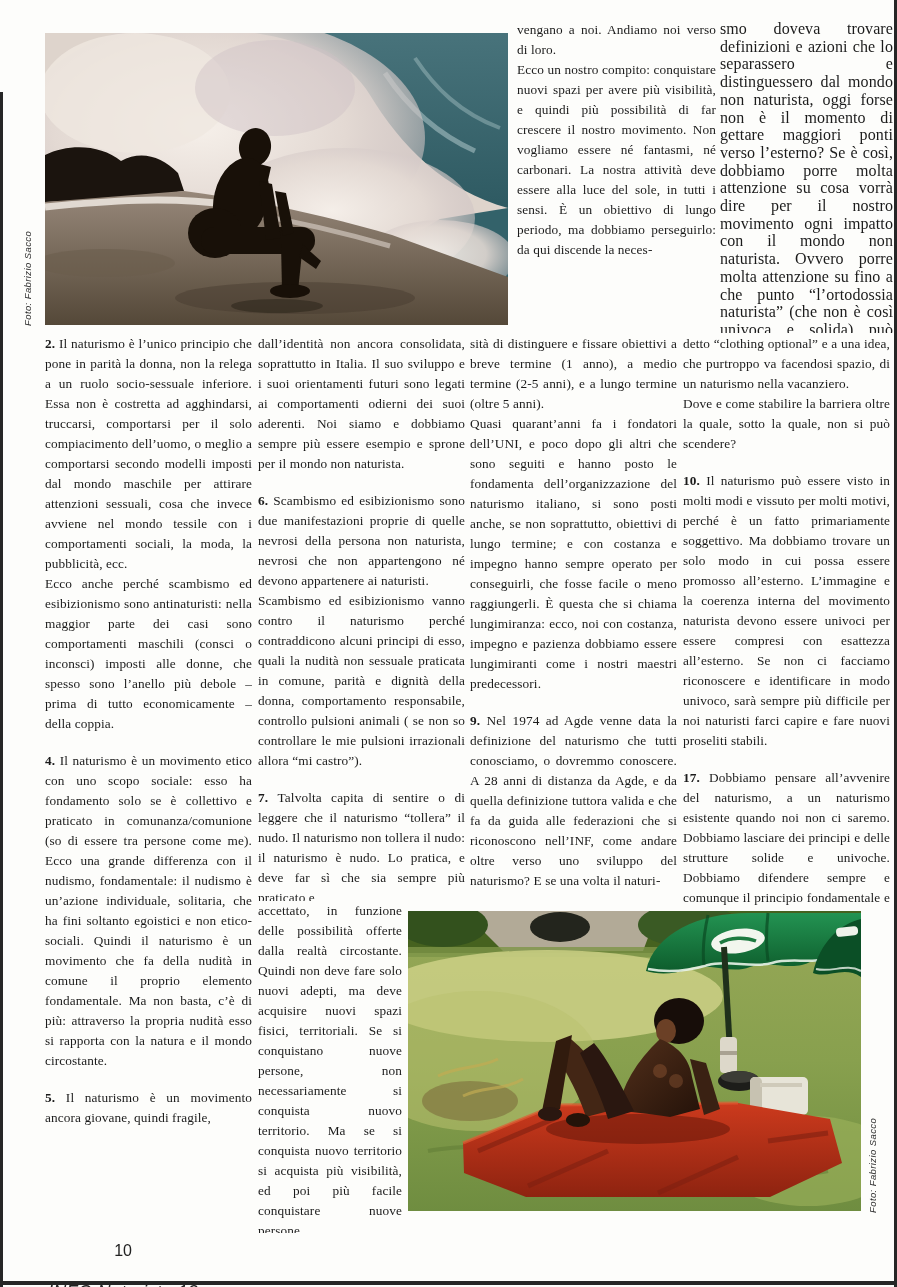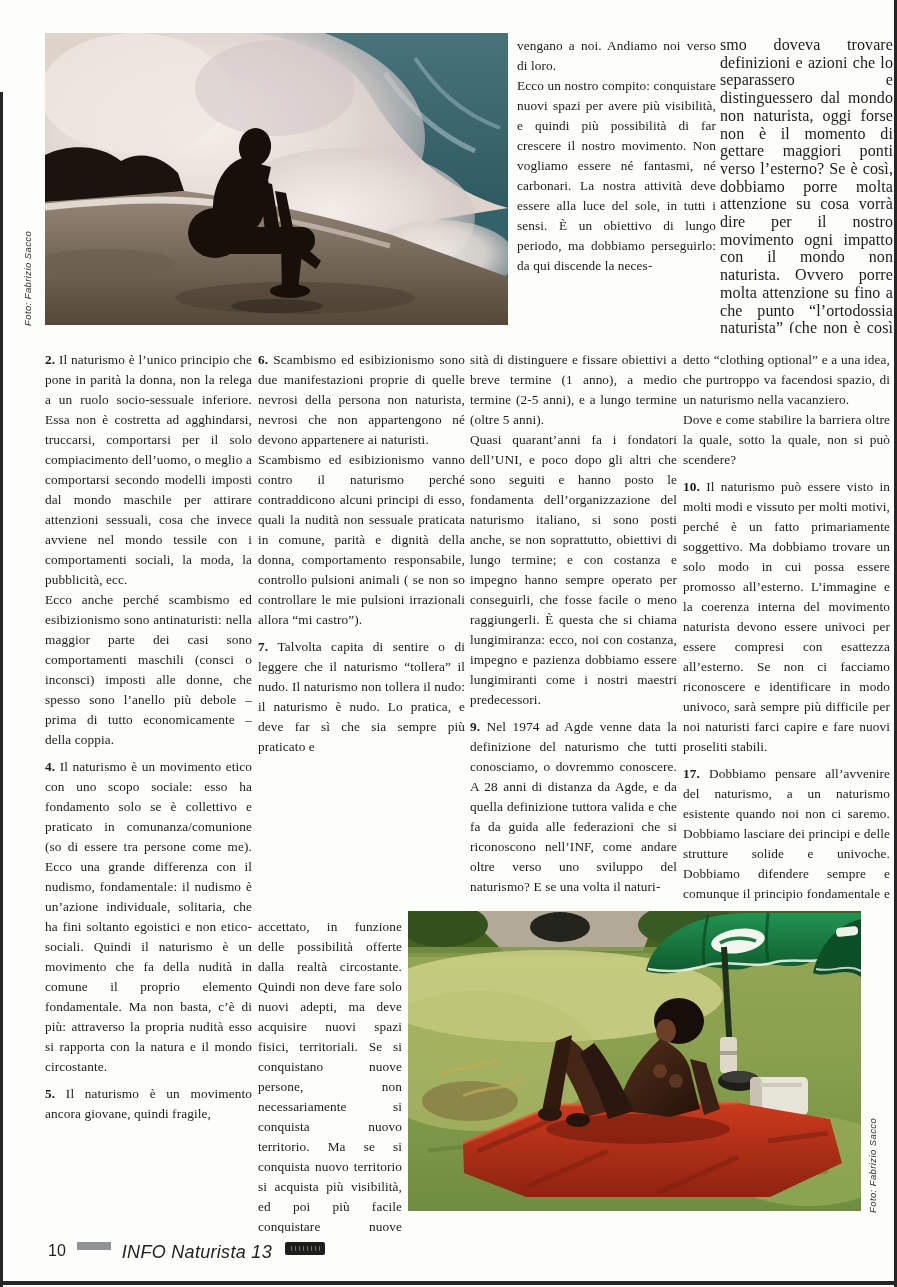--- a/index.html
+++ b/index.html
@@ -6,22 +6,22 @@
   body{
     width:897px;height:1287px;position:relative;background:#fdfdfb;
     font-family:"Liberation Serif",serif;color:#1b1b1b;overflow:hidden;
   }
   
   .col{
     position:absolute;text-align:justify;overflow:hidden;
     font-size:13.3px;line-height:20px;letter-spacing:.1px;
   }
   .col p{margin:0;}
-  .col p.num{margin-top:7px;}
-  .col p:first-child{margin-top:16px;}
+  .col p.num{margin-top:17px;}
+  .col p:first-child{margin-top:0;}
   .col b{font-weight:bold;}
   #col1{left:45px;top:334px;width:207px;height:888px;}
   #col2a{left:258px;top:334px;width:207px;height:567px;}
   #col2b{left:258px;top:901px;width:144px;height:332px;}
   #col3top{left:517px;top:20px;width:199px;height:312px;}
   #col4top{left:720px;top:20px;width:173px;height:313px;font-size:16px;line-height:17.7px;}
   #col3main{left:470px;top:334px;width:207px;height:576px;}
   #col4main{left:683px;top:334px;width:207px;height:574px;}
   
   .photo{position:absolute;display:block;}
@@ -31,22 +31,23 @@
   .vcredit{
     position:absolute;writing-mode:vertical-rl;transform:rotate(180deg);
     font-family:"Liberation Sans",sans-serif;font-style:italic;
     font-size:9.5px;color:#2e2e2e;letter-spacing:.4px;white-space:nowrap;
   }
   #credit-top{left:22px;top:192px;height:134px;}
   #credit-bottom{left:867px;top:1077px;height:136px;}
   
   #footer{
     position:absolute;left:48px;top:1242px;height:22px;
-    display:flex;align-items:flex-start;gap:11px;
+    display:flex;align-items:center;gap:11px;
     font-family:"Liberation Sans",sans-serif;
+    flex-direction:column;
   }
   #footer .pagenum{font-size:16px;color:#222;}
   #footer .graybar{width:34px;height:8px;background:#8f9296;}
   #footer .mag{
     font-size:18px;font-style:italic;font-weight:normal;color:#222;letter-spacing:.3px;
   }
   #footer .publogo{
     width:40px;height:13px;background:#1d1d1d;border-radius:2px;margin-left:2px;
     background-image:repeating-linear-gradient(90deg,#1d1d1d 0 3px,#6e6e6e 3px 4px);
     background-size:34px 5px;background-position:3px 4px;background-repeat:no-repeat;
@@ -119,20 +120,21 @@
 <div id="col4top" class="col">
     <p class="flow">smo doveva trovare definizioni e azioni che lo separassero e distinguessero dal mondo non naturista, oggi forse non è il momento di gettare maggiori ponti verso l’esterno? Se è così, dobbiamo porre molta attenzione su cosa vorrà dire per il nostro movimento ogni impatto con il mondo non naturista. Ovvero porre molta attenzione su fino a che punto “l’ortodossia naturista” (che non è così univoca e solida) può scendere a compromessi per acquisire spazi nel mondo non naturista: mi riferisco, ad esempio ma non solo, al cosid-</p>
   </div>
 <div id="col1" class="col">
     <p class="num"><b>2. </b>Il naturismo è l’unico principio che pone in parità la donna, non la relega a un ruolo socio-sessuale inferiore. Essa non è costretta ad agghindarsi, truccarsi, comportarsi per il solo compiacimento dell’uomo, o meglio a comportarsi secondo modelli imposti dal mondo maschile per attirare attenzioni sessuali, cosa che invece avviene nel mondo tessile con i comportamenti sociali, la moda, la pubblicità, ecc.</p>
     <p class="flow">Ecco anche perché scambismo ed esibizionismo sono antinaturisti: nella maggior parte dei casi sono comportamenti maschili (consci o inconsci) imposti alle donne, che spesso sono l’anello più debole – prima di tutto economicamente – della coppia.</p>
     <p class="num"><b>4. </b>Il naturismo è un movimento etico con uno scopo sociale: esso ha fondamento solo se è collettivo e praticato in comunanza/comunione (so di essere tra persone come me). Ecco una grande differenza con il nudismo, fondamentale: il nudismo è un’azione individuale, solitaria, che ha fini soltanto egoistici e non etico-sociali. Quindi il naturismo è un movimento che fa della nudità in comune il proprio elemento fondamentale. Ma non basta, c’è di più: attraverso la propria nudità esso si rapporta con la natura e il mondo circostante.</p>
     <p class="num"><b>5. </b>Il naturismo è un movimento ancora giovane, quindi fragile,</p>
   </div>
 <div id="col2a" class="col">
+    <p class="flow">dall’identità non ancora consolidata, soprattutto in Italia. Il suo sviluppo e i suoi orientamenti futuri sono legati ai comportamenti odierni dei suoi aderenti. Noi siamo e dobbiamo sempre più essere esempio e sprone per il mondo non naturista.</p>
     <p class="num"><b>6. </b>Scambismo ed esibizionismo sono due manifestazioni proprie di quelle nevrosi della persona non naturista, nevrosi che non appartengono né devono appartenere ai naturisti.</p>
     <p class="flow">Scambismo ed esibizionismo vanno contro il naturismo perché contraddicono alcuni principi di esso, quali la nudità non sessuale praticata in comune, parità e dignità della donna, comportamento responsabile, controllo pulsioni animali ( se non so controllare le mie pulsioni irrazionali allora “mi castro”).</p>
     <p class="num"><b>7. </b>Talvolta capita di sentire o di leggere che il naturismo “tollera” il nudo. Il naturismo non tollera il nudo: il naturismo è nudo. Lo pratica, e deve far sì che sia sempre più praticato e</p>
   </div>
 <div id="col2b" class="col">
     <p class="flow">accettato, in funzione delle possibilità offerte dalla realtà circostante. Quindi non deve fare solo nuovi adepti, ma deve acquisire nuovi spazi fisici, territoriali. Se si conquistano nuove persone, non necessariamente si conquista nuovo territorio. Ma se si conquista nuovo territorio si acquista più visibilità, ed poi più facile conquistare nuove persone.</p>
   </div>
 <div id="col3main" class="col">
     <p class="flow">sità di distinguere e fissare obiettivi a breve termine (1 anno), a medio termine (2-5 anni), e a lungo termine (oltre 5 anni).</p>
     <p class="flow">Quasi quarant’anni fa i fondatori dell’UNI, e poco dopo gli altri che sono seguiti e hanno posto le fondamenta dell’organizzazione del naturismo italiano, si sono posti anche, se non soprattutto, obiettivi di lungo termine; e con costanza e impegno hanno sempre operato per conseguirli, che fosse facile o meno raggiungerli. È questa che si chiama lungimiranza: ecco, noi con costanza, impegno e pazienza dobbiamo essere lungimiranti come i nostri maestri predecessori.</p>

